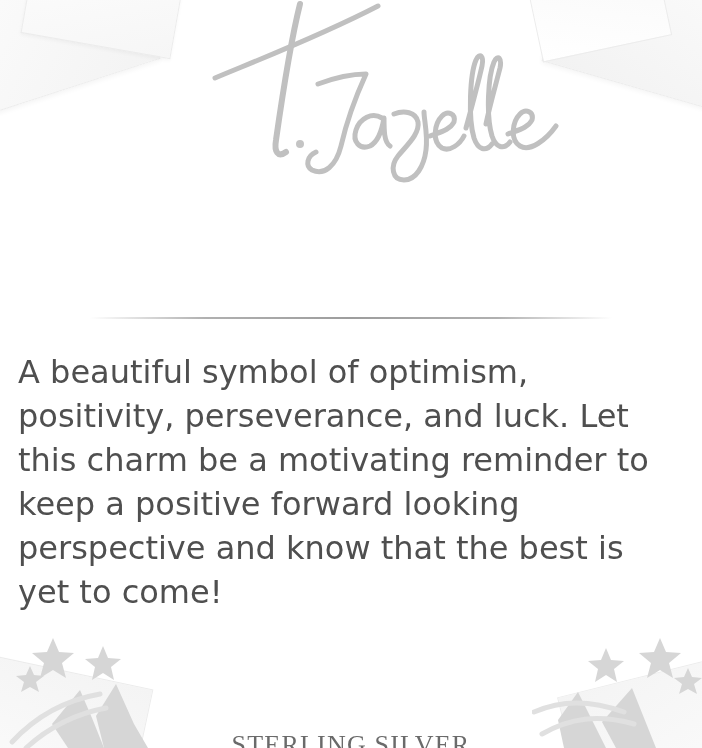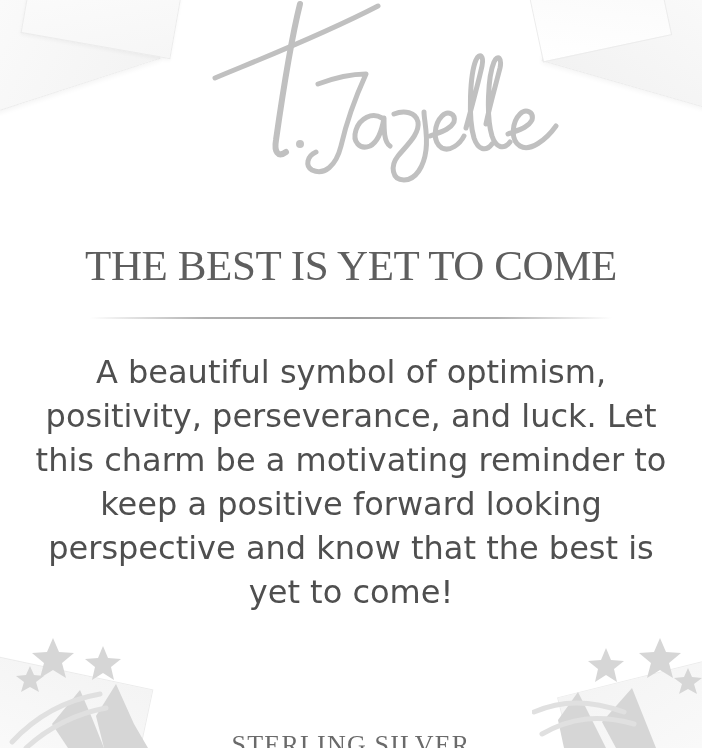--- a/index.html
+++ b/index.html
@@ -111,21 +111,20 @@
         rgba(140,140,140,0.85) 50%,
         rgba(150,150,150,0.75) 78%,
         rgba(200,200,200,0) 100%);
   }
 
   .body-copy {
     position: absolute;
     top: 350px;
     left: 18px;
     width: 666px;
-    text-align: center;
     font-family: "DejaVu Sans", sans-serif;
     font-size: 32px;
     line-height: 44px;
     color: #4f4f4f;
     font-weight: 400;
   }
 
   
   .stars-left {
     position: absolute;
@@ -188,21 +187,20 @@
         <path d="M430 136 C440 132 450 130 454 122 C456 114 448 110 442 116 C434 124 432 142 442 148 C450 152 460 144 464 136" stroke-width="5"></path>
 
         <path d="M466 128 C472 106 478 84 482 66 C484 56 480 52 476 60 C470 74 468 118 474 138 C478 150 486 152 492 144" stroke-width="5"></path>
         <path d="M486 124 C490 104 496 84 500 68 C502 58 498 54 494 62 C488 76 486 116 492 136 C496 148 504 150 510 142" stroke-width="5"></path>
 
         <path d="M508 134 C518 130 528 128 532 120 C534 112 526 108 520 114 C512 122 510 140 520 146 C530 152 546 140 556 126" stroke-width="5"></path>
       </g>
     </svg>
   </div>
 
-  <div class="headline">THE BEST IS YET TO COME</div>
 
   <div class="rule"></div>
 
   <div class="body-copy">A beautiful symbol of optimism, positivity, perseverance, and luck. Let this charm be a motivating reminder to keep a positive forward looking perspective and know that the best is yet to come!</div>
 
   <div class="stars-left">
     <svg width="170" height="110" viewBox="0 0 170 110" aria-hidden="true">
       <g fill="#d6d6d6">
         <polygon points="45,0 51,14 66,15 54,25 58,40 45,32 32,40 36,25 24,15 39,14"></polygon>
         <polygon points="95,8 100,20 113,21 103,29 106,42 95,35 84,42 87,29 77,21 90,20"></polygon>

